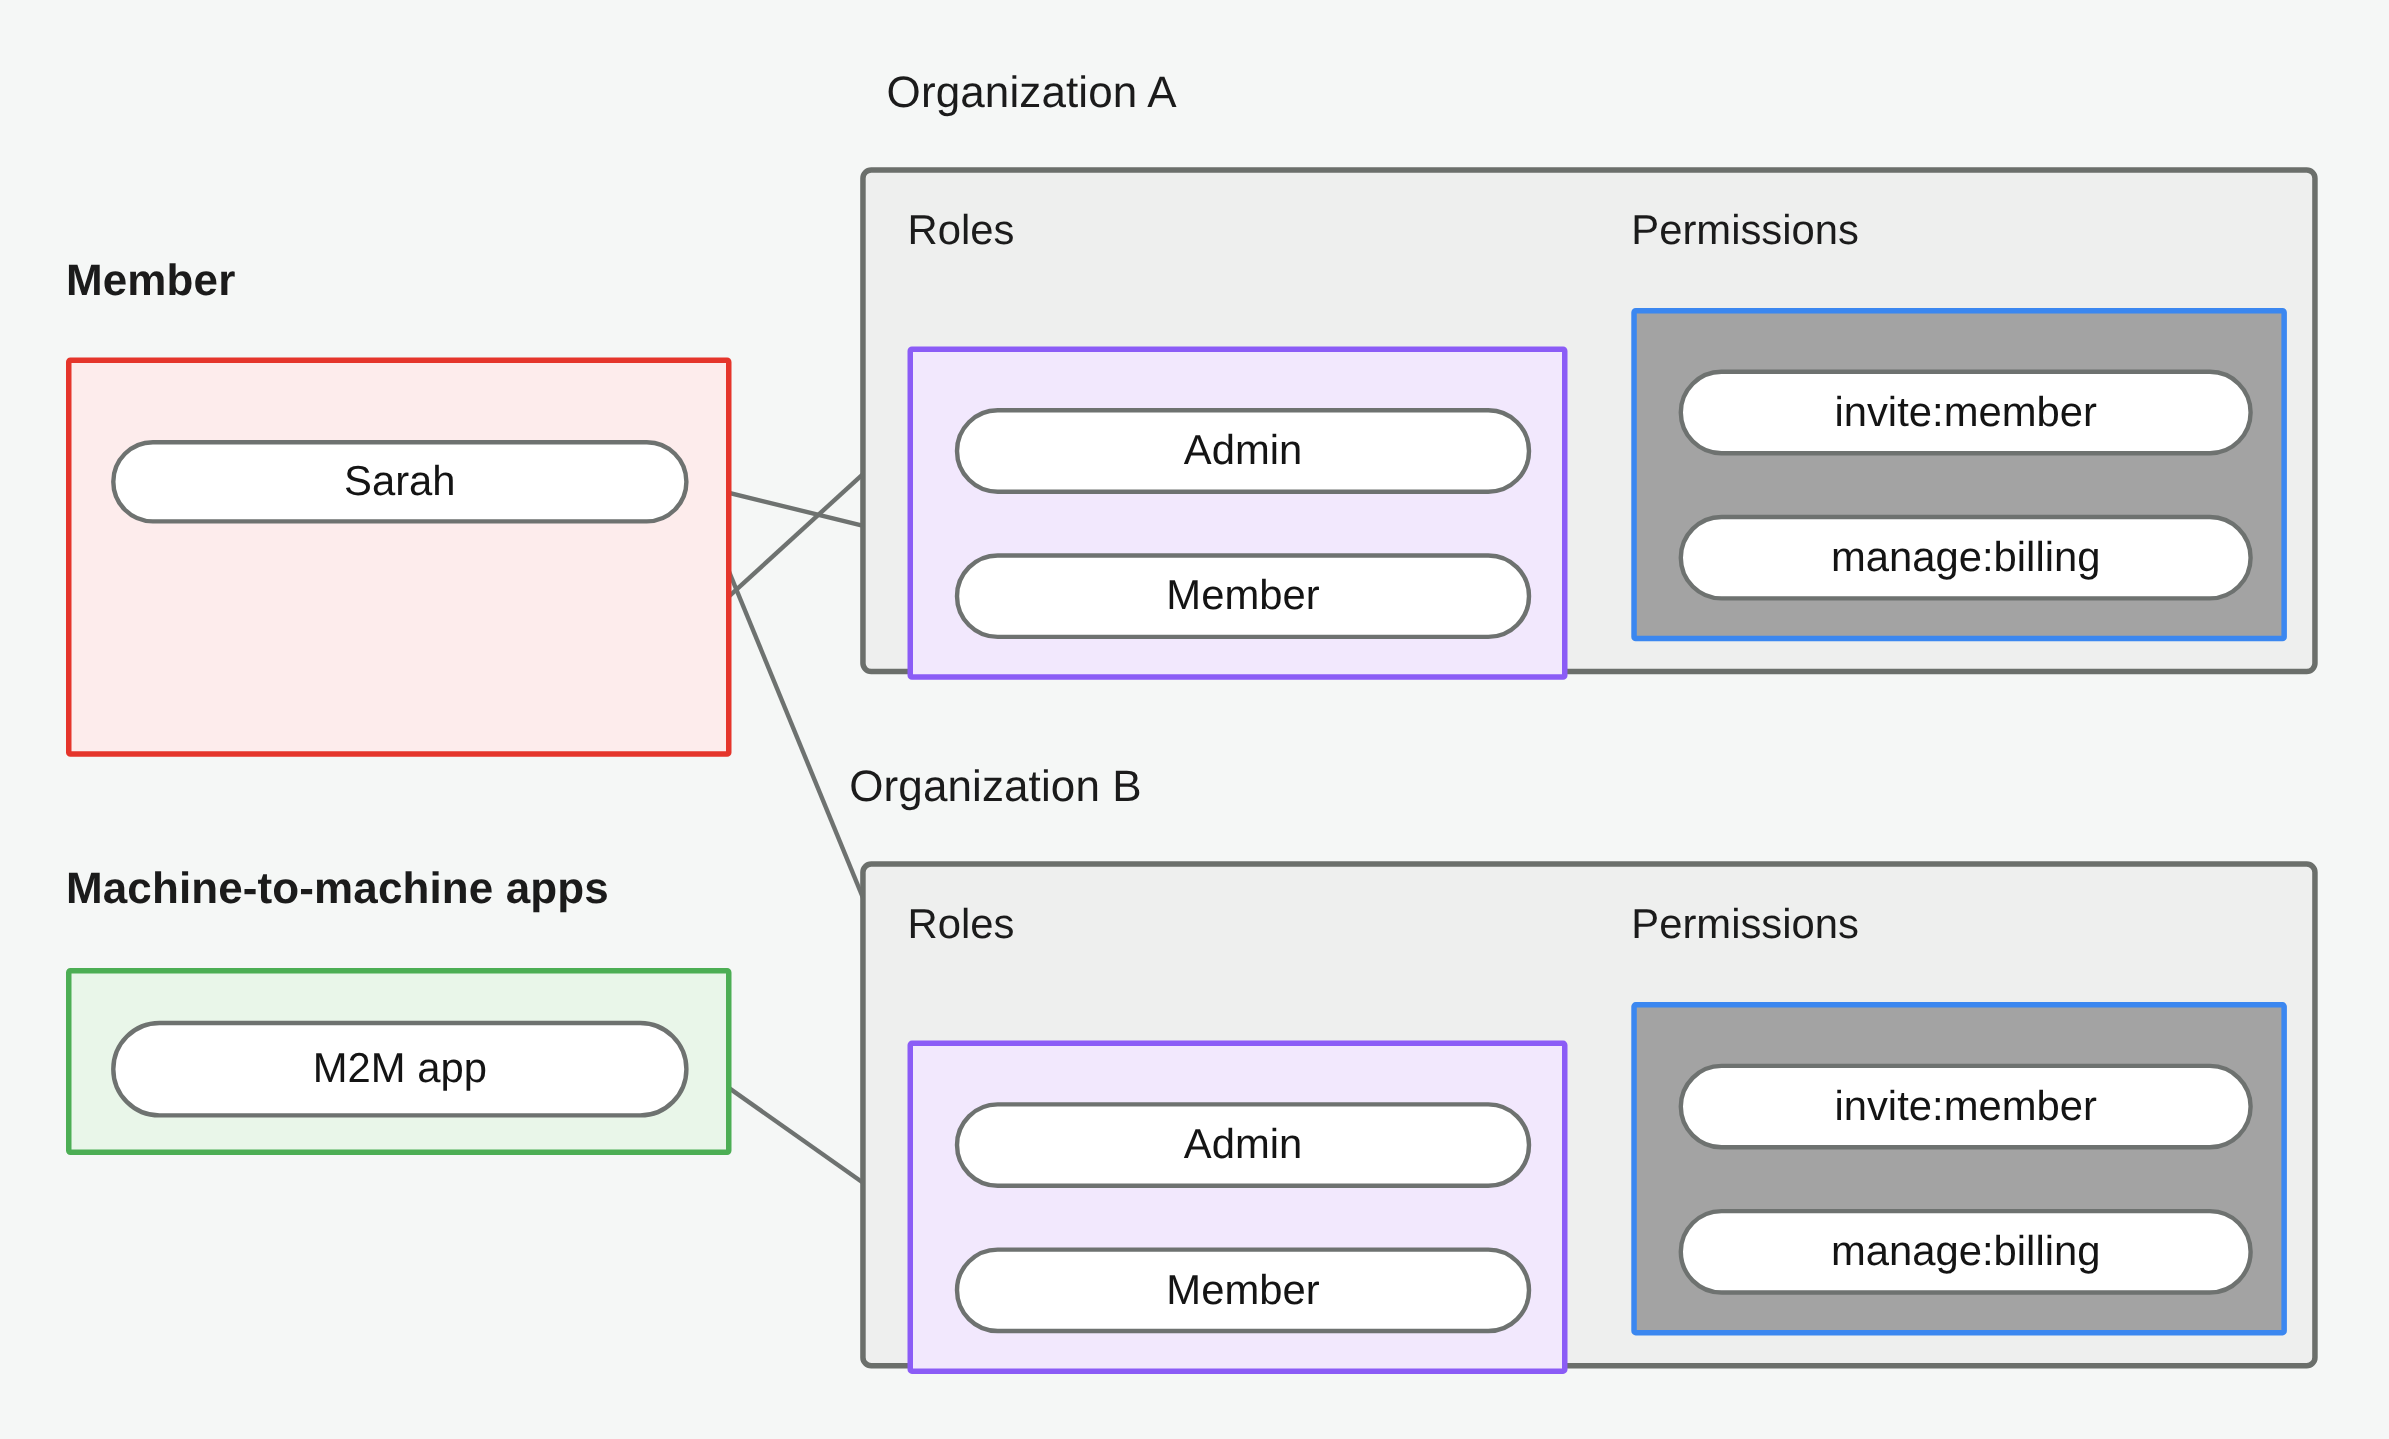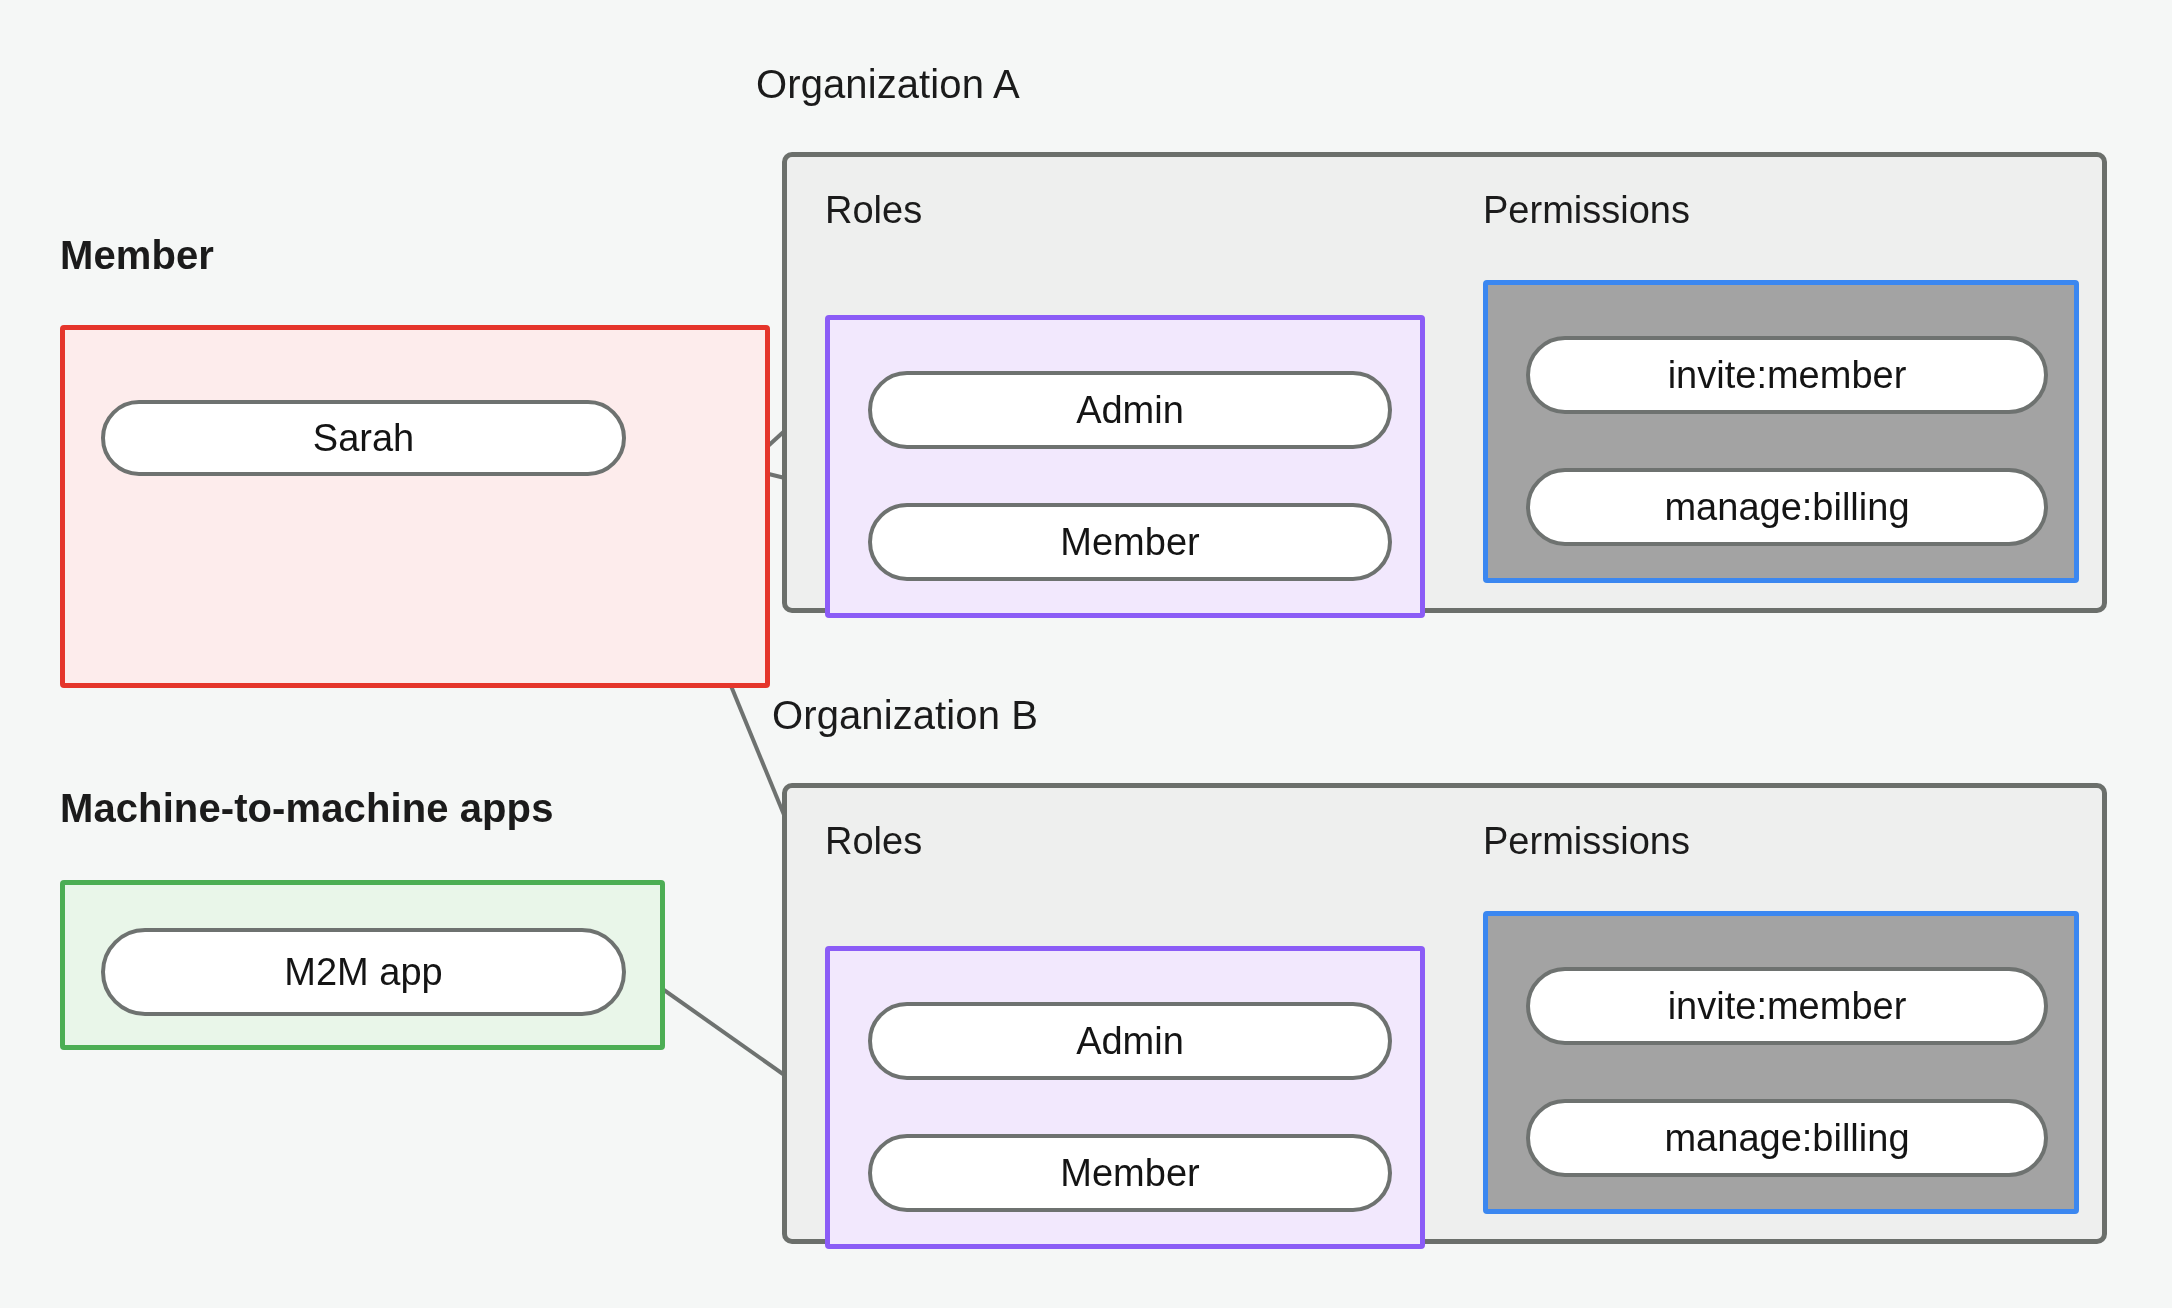--- a/index.html
+++ b/index.html
@@ -86,31 +86,31 @@
 
       <circle cx="1516" cy="364" r="11"></circle>
       <circle cx="1516" cy="496" r="11"></circle>
       <circle cx="1516" cy="995" r="11"></circle>
       <circle cx="1516" cy="1127" r="11"></circle>
     </g>
   </svg>
 
   <div class="grp-label bold" style="left:60px; top:233px;">Member</div>
 
-  <div class="box red" style="left:60px; top:325px; width:710px; height:363px;">
+  <div class="box red" style="left:60px; top:325px; width:605px; height:363px;">
     <div class="pill" style="left:36px; top:70px; width:525px; height:76px;">Sarah</div>
   </div>
 
   <div class="grp-label bold" style="left:60px; top:786px;">Machine-to-machine apps</div>
 
   <div class="box green" style="left:60px; top:880px; width:605px; height:170px;">
     <div class="pill" style="left:36px; top:43px; width:525px; height:88px;">M2M app</div>
   </div>
 
-  <div class="grp-label" style="left:756px; top:62px;">Organization A</div>
+  <div class="grp-label" style="left:806px; top:62px;">Organization A</div>
 
   <div class="org-shell" style="left:782px; top:152px; width:1325px; height:461px;">
 
     <div class="inner-label" style="left:38px; top:32px;">Roles</div>
     <div class="inner-label" style="left:696px; top:32px;">Permissions</div>
 
     <div class="subbox purple" style="left:38px; top:123px; width:600px; height:303px;">
       <div class="pill" style="left:38px; top:51px; width:524px; height:78px;">Admin</div>
       <div class="pill" style="left:38px; top:183px; width:524px; height:78px;">Member</div>
     </div>

